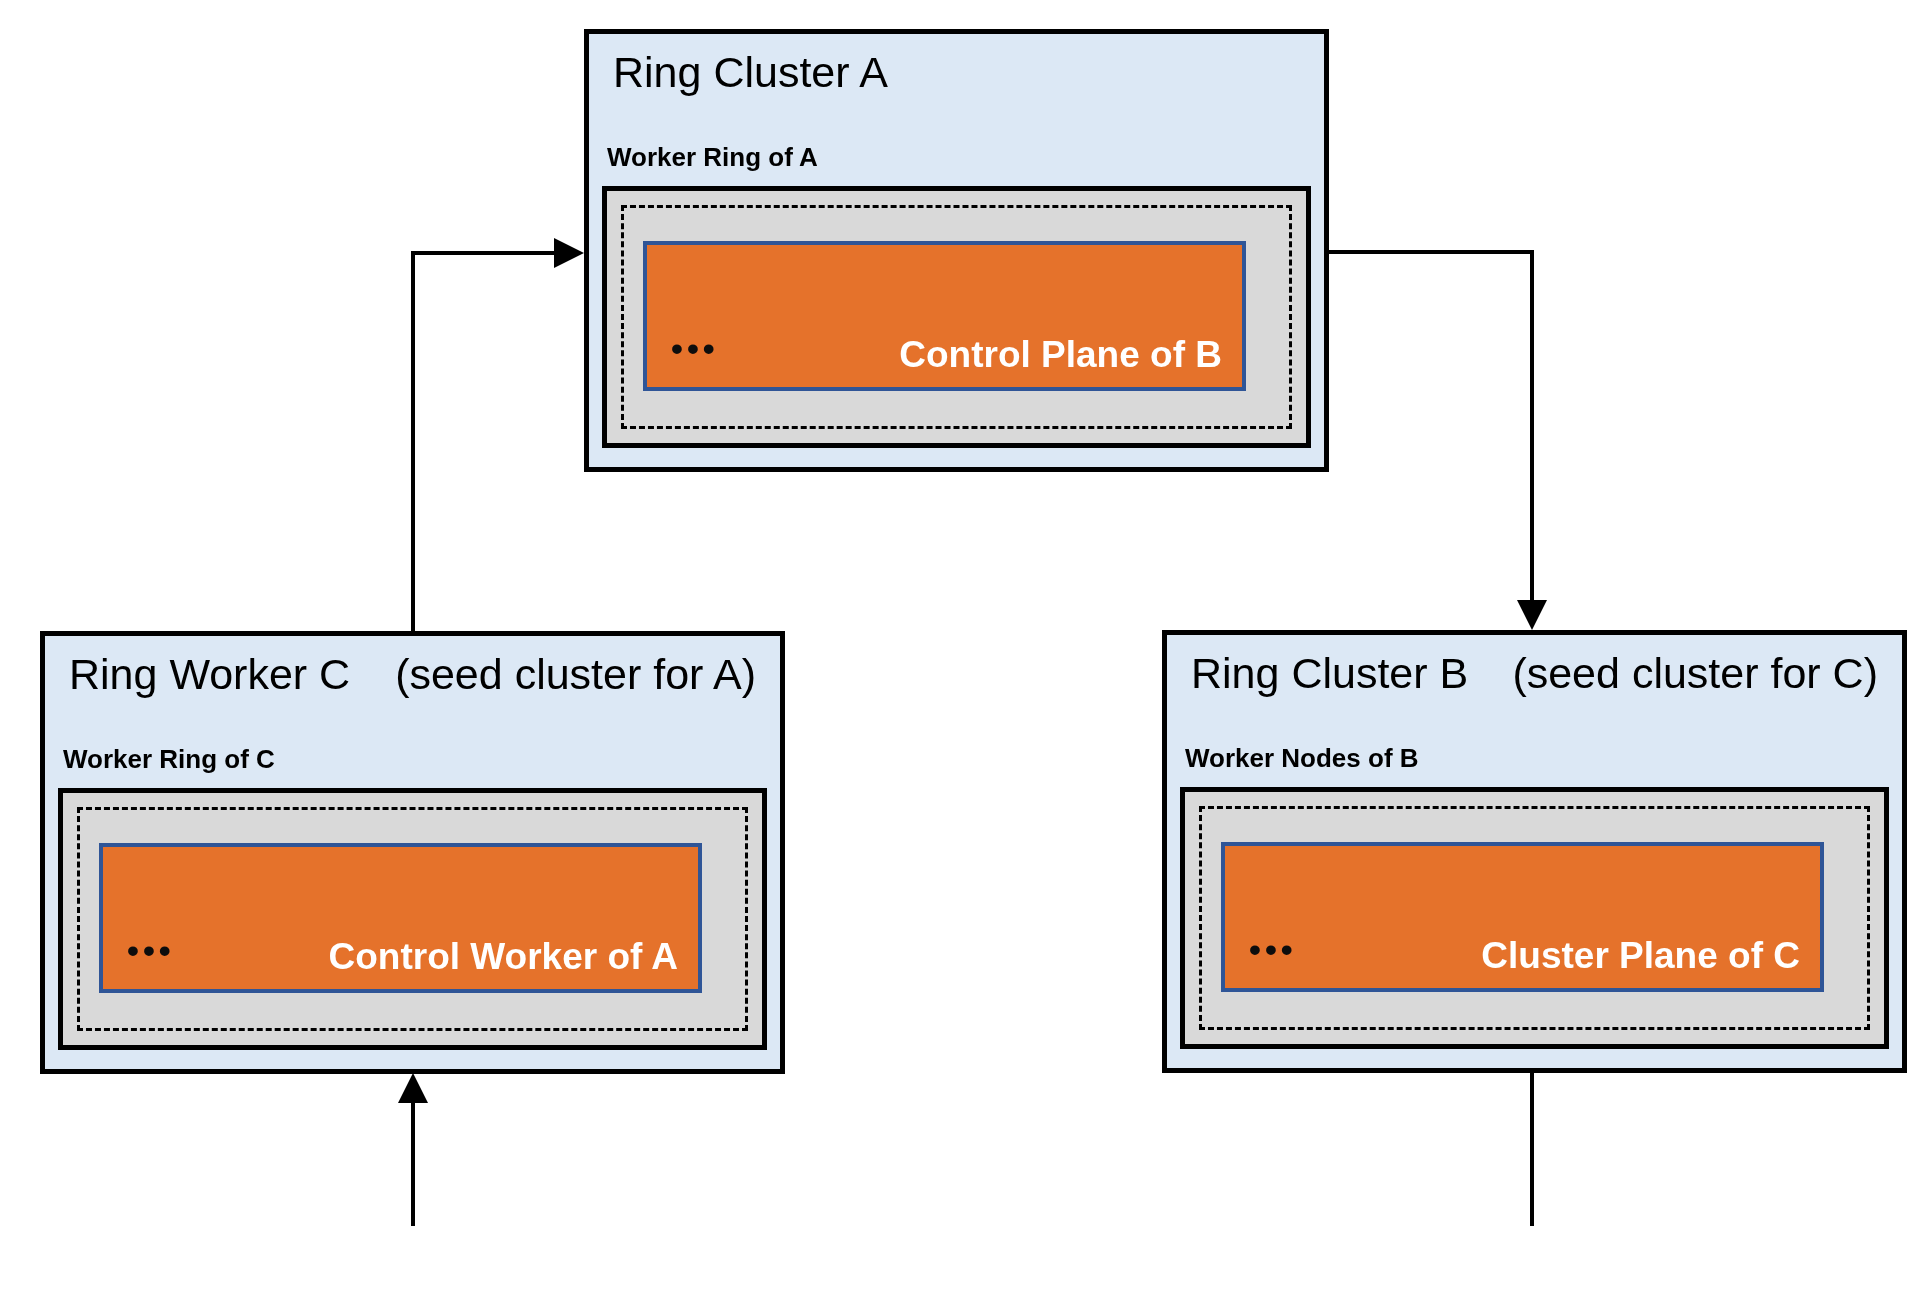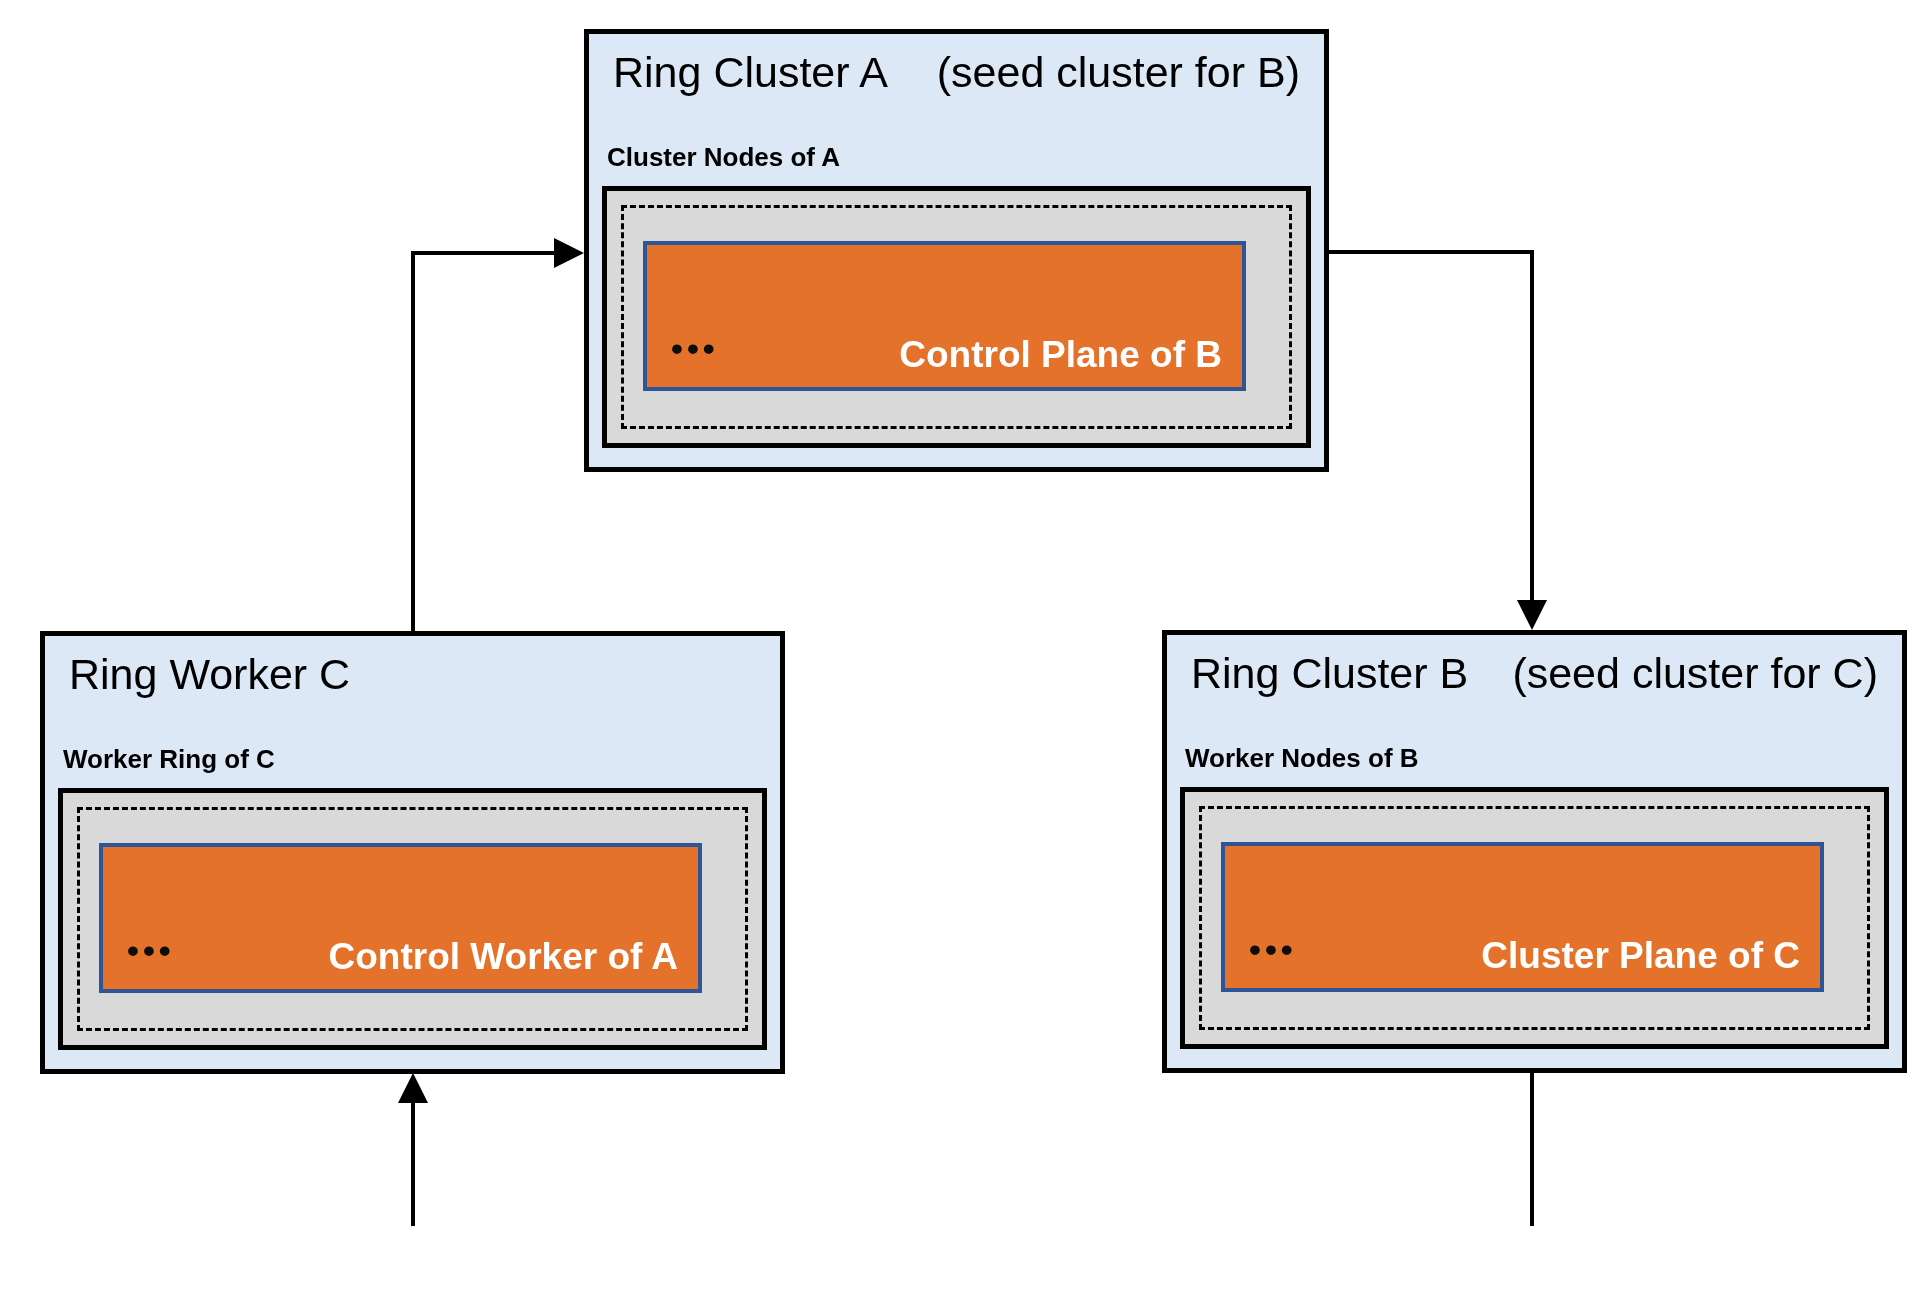--- a/index.html
+++ b/index.html
@@ -117,35 +117,35 @@
     </g>
     <g>
       <polyline points="1532,1073 1532,1265 413,1265 413,1100"></polyline>
       <polygon points="413,1073 398,1103 428,1103"></polygon>
     </g>
   </svg>
 
   <div class="cluster cluster-a">
     <div class="cluster-header">
       <span>Ring Cluster A</span>
-      <span>(seed cluster for B)</span>
     </div>
-    <div class="worker-label">Cluster Nodes of A</div>
+    <div class="worker-label">Worker Ring of A</div>
     <div class="worker-box">
       <div class="dashed-box"></div>
       <div class="control-plane">
         <span class="dots">•••</span>
         <span class="control-label">Control Plane of B</span>
       </div>
     </div>
   </div>
 
   <div class="cluster cluster-c">
     <div class="cluster-header">
       <span>Ring Worker C</span>
+      <span>(seed cluster for A)</span>
     </div>
     <div class="worker-label">Worker Ring of C</div>
     <div class="worker-box">
       <div class="dashed-box"></div>
       <div class="control-plane">
         <span class="dots">•••</span>
         <span class="control-label">Control Worker of A</span>
       </div>
     </div>
   </div>

